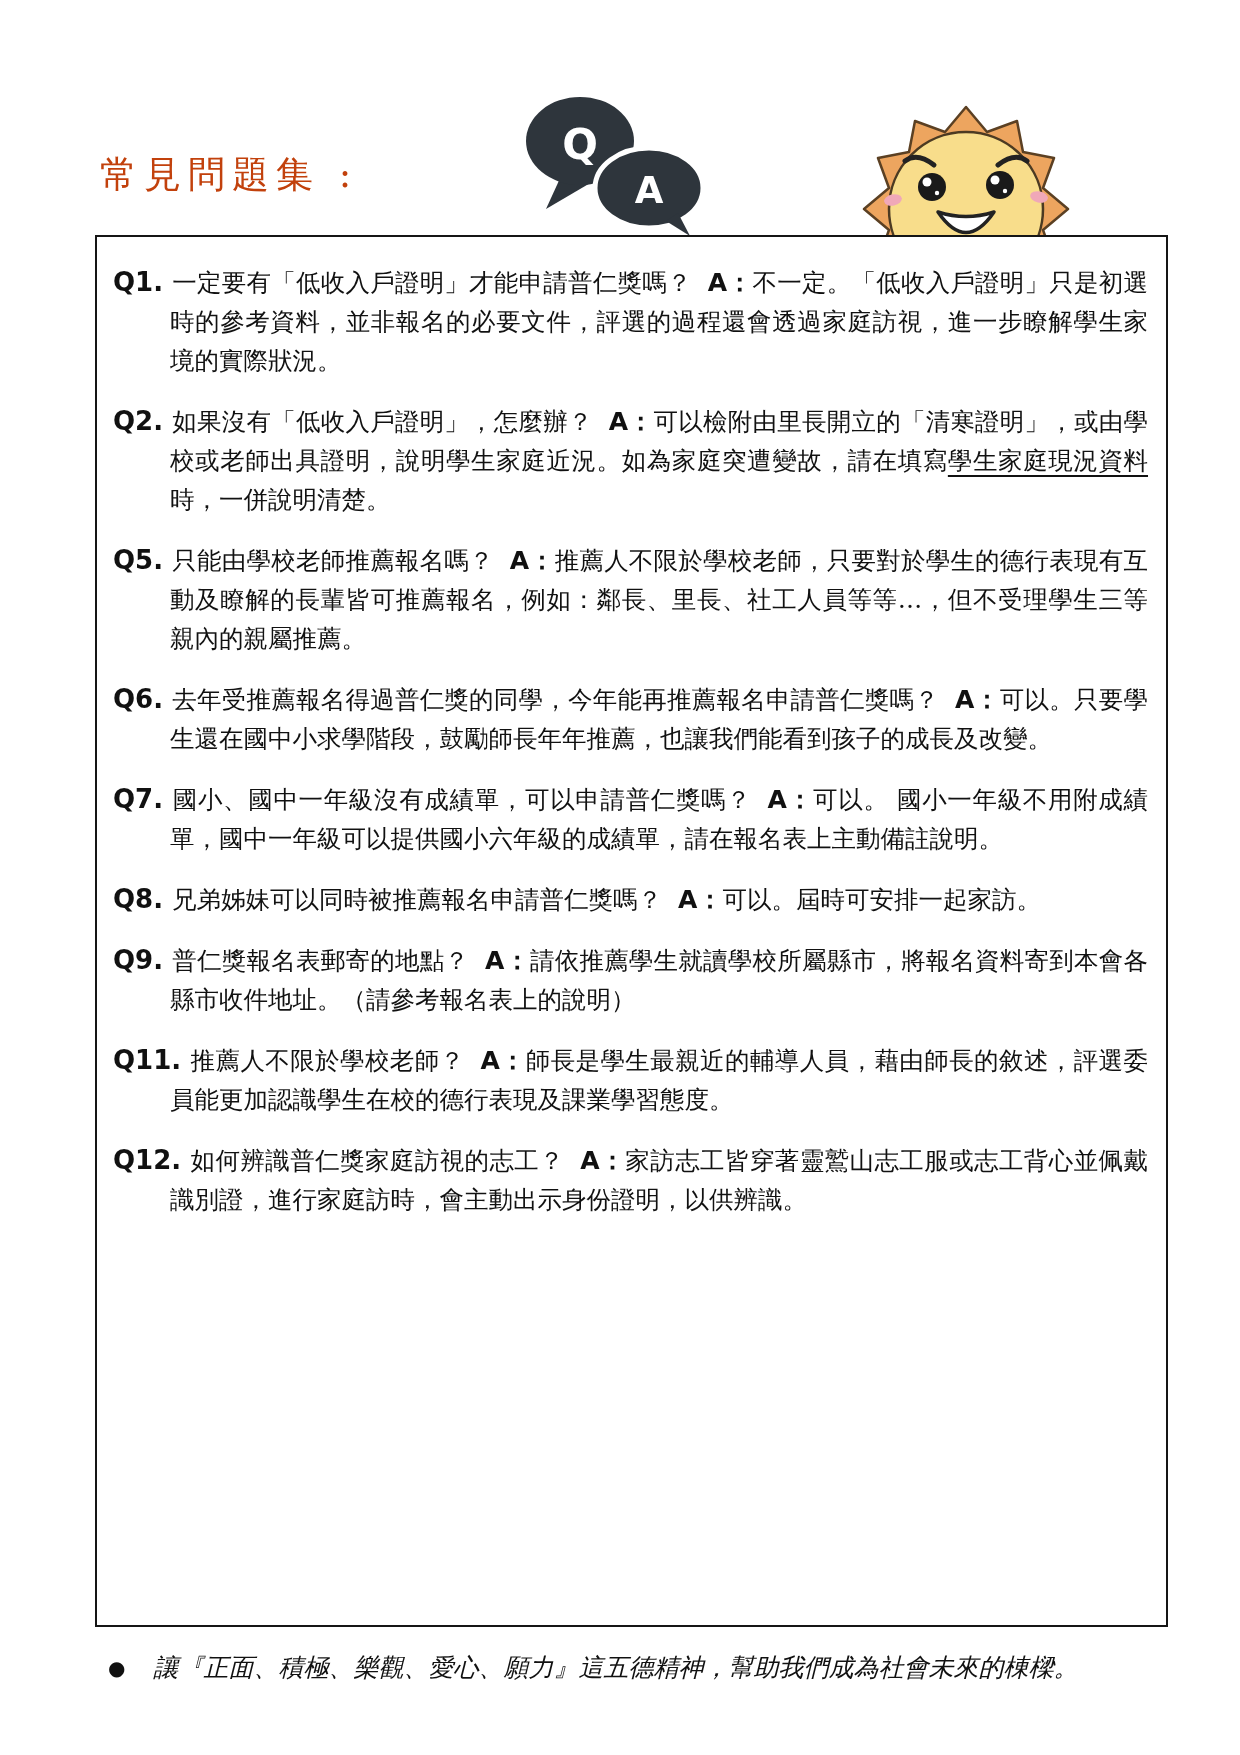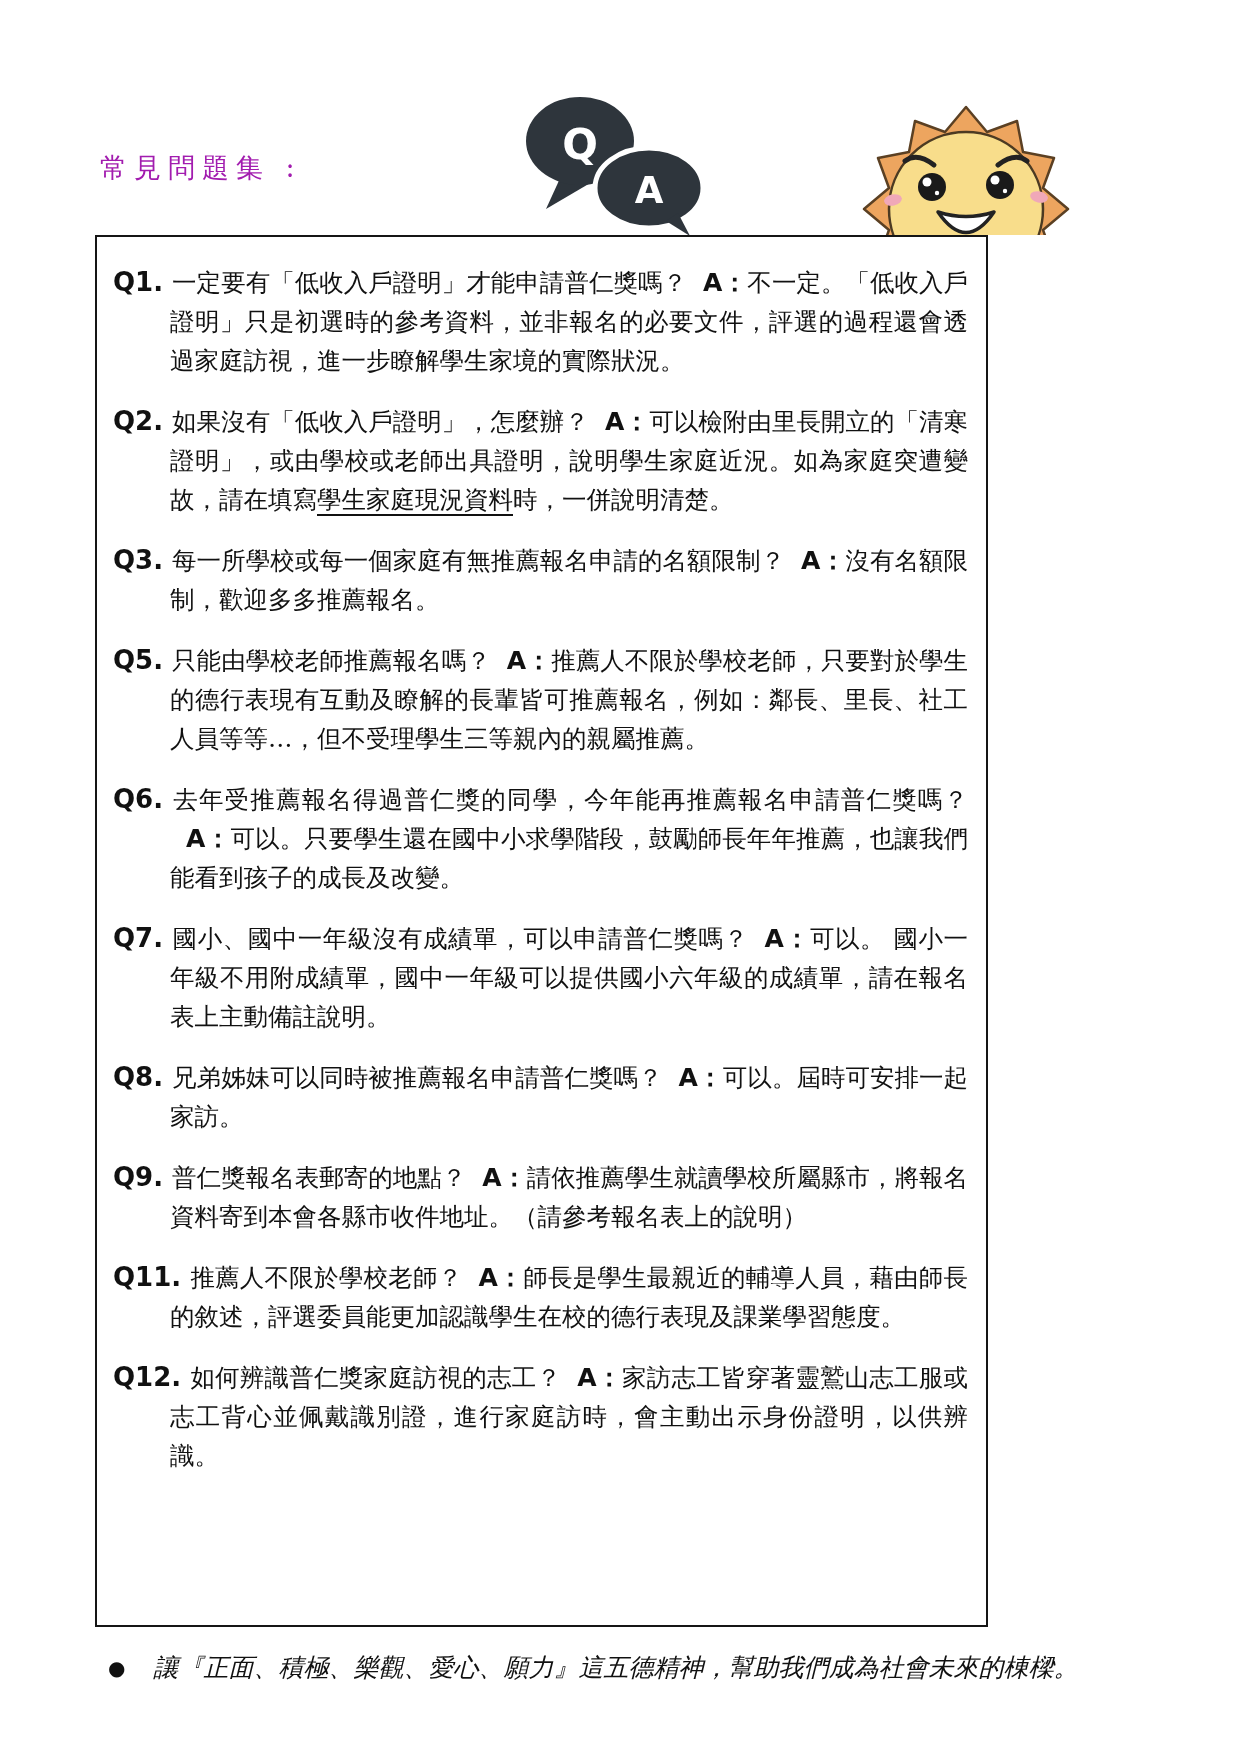--- a/index.html
+++ b/index.html
@@ -7,33 +7,33 @@
   body {
     width:1240px; height:1755px; position:relative;
     background:#ffffff; color:#111;
     font-family:"DejaVu Serif","Liberation Serif",serif;
     overflow:hidden;
   }
 
   
   .page-title {
     position:absolute; left:100px; top:150px;
-    font-size:27px; letter-spacing:7px; color:#a21caf;
+    font-size:37px; letter-spacing:7px; color:#c2410c;
   }
 
   .qa-badge { position:absolute; left:518px; top:88px; width:200px; height:148px; }
   .sun-mascot {
     position:absolute; left:845px; top:83px; width:242px; height:152px;
     overflow:hidden; z-index:1;
   }
 
   
   .faq-box {
     position:absolute; left:95px; top:235px;
-    width:893px; height:1392px;
+    width:1073px; height:1392px;
     border:2px solid #151515; background:#fff;
     padding:26px 18px 0 16px; overflow:hidden;
   }
   .faq-item {
     font-size:24.5px; line-height:39px;
     padding-left:57px; margin-bottom:22px;
     text-align:justify;
   }
   .q-label {
     font-family:"DejaVu Sans","Liberation Sans",sans-serif;
@@ -107,21 +107,20 @@
     <ellipse cx="194" cy="114" rx="9" ry="5.5" fill="#f0a8b8" transform="rotate(12 194 114)"></ellipse>
 
     <path d="M 93 129 Q 121 170 149 129 Q 121 138 93 129 Z" fill="#ffffff" stroke="#222" stroke-width="3.5" stroke-linejoin="round"></path>
   </svg>
 </div>
 
 <div class="faq-box">
   <div>
       <div class="faq-item"><span class="q-label">Q1.</span><span class="q-text">一定要有「低收入戶證明」才能申請普仁獎嗎？</span><span class="a-label">A：</span><span class="a-seg">不一定。「低收入戶證明」只是初選時的參考資料，並非報名的必要文件，評選的過程還會透過家庭訪視，進一步瞭解學生家境的實際狀況。</span></div>
       <div class="faq-item"><span class="q-label">Q2.</span><span class="q-text">如果沒有「低收入戶證明」，怎麼辦？</span><span class="a-label">A：</span><span class="a-seg">可以檢附由里長開立的「清寒證明」，或由學校或老師出具證明，說明學生家庭近況。如為家庭突遭變故，請在填寫</span><span class="a-seg u">學生家庭現況資料</span><span class="a-seg">時，一併說明清楚。</span></div>
-      <div class="faq-item"><span class="q-label">Q3.</span><span class="q-text">每一所學校或每一個家庭有無推薦報名申請的名額限制？</span><span class="a-label">A：</span><span class="a-seg">沒有名額限制，歡迎多多推薦報名。</span></div>
       <div class="faq-item"><span class="q-label">Q5.</span><span class="q-text">只能由學校老師推薦報名嗎？</span><span class="a-label">A：</span><span class="a-seg">推薦人不限於學校老師，只要對於學生的德行表現有互動及瞭解的長輩皆可推薦報名，例如：鄰長、里長、社工人員等等…，但不受理學生三等親內的親屬推薦。</span></div>
       <div class="faq-item"><span class="q-label">Q6.</span><span class="q-text">去年受推薦報名得過普仁獎的同學，今年能再推薦報名申請普仁獎嗎？</span><span class="a-label">A：</span><span class="a-seg">可以。只要學生還在國中小求學階段，鼓勵師長年年推薦，也讓我們能看到孩子的成長及改變。</span></div>
       <div class="faq-item"><span class="q-label">Q7.</span><span class="q-text">國小、國中一年級沒有成績單，可以申請普仁獎嗎？</span><span class="a-label">A：</span><span class="a-seg">可以。 國小一年級不用附成績單，國中一年級可以提供國小六年級的成績單，請在報名表上主動備註說明。</span></div>
       <div class="faq-item"><span class="q-label">Q8.</span><span class="q-text">兄弟姊妹可以同時被推薦報名申請普仁獎嗎？</span><span class="a-label">A：</span><span class="a-seg">可以。屆時可安排一起家訪。</span></div>
       <div class="faq-item"><span class="q-label">Q9.</span><span class="q-text">普仁獎報名表郵寄的地點？</span><span class="a-label">A：</span><span class="a-seg">請依推薦學生就讀學校所屬縣市，將報名資料寄到本會各縣市收件地址。（請參考報名表上的說明）</span></div>
       <div class="faq-item"><span class="q-label">Q11.</span><span class="q-text">推薦人不限於學校老師？</span><span class="a-label">A：</span><span class="a-seg">師長是學生最親近的輔導人員，藉由師長的敘述，評選委員能更加認識學生在校的德行表現及課業學習態度。</span></div>
       <div class="faq-item"><span class="q-label">Q12.</span><span class="q-text">如何辨識普仁獎家庭訪視的志工？</span><span class="a-label">A：</span><span class="a-seg">家訪志工皆穿著靈鷲山志工服或志工背心並佩戴識別證，進行家庭訪時，會主動出示身份證明，以供辨識。</span></div>
     </div>
 </div>
 

